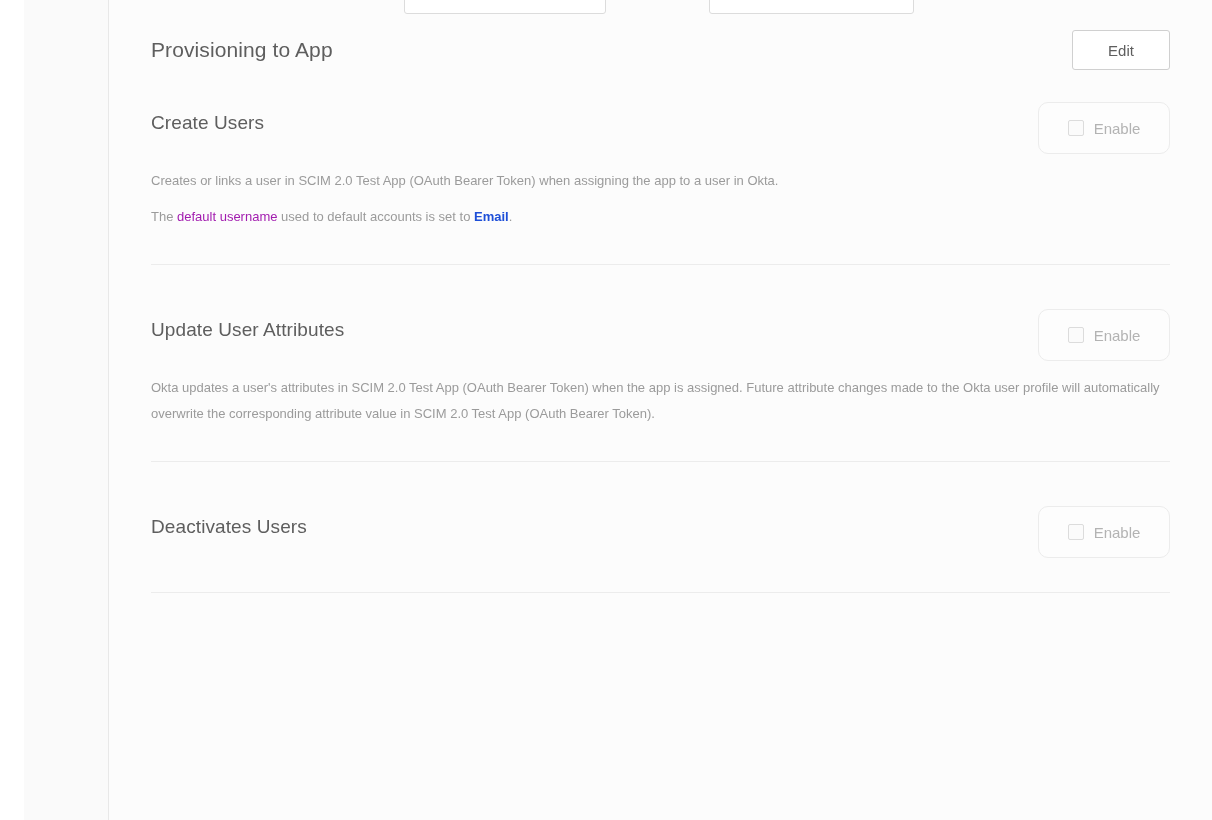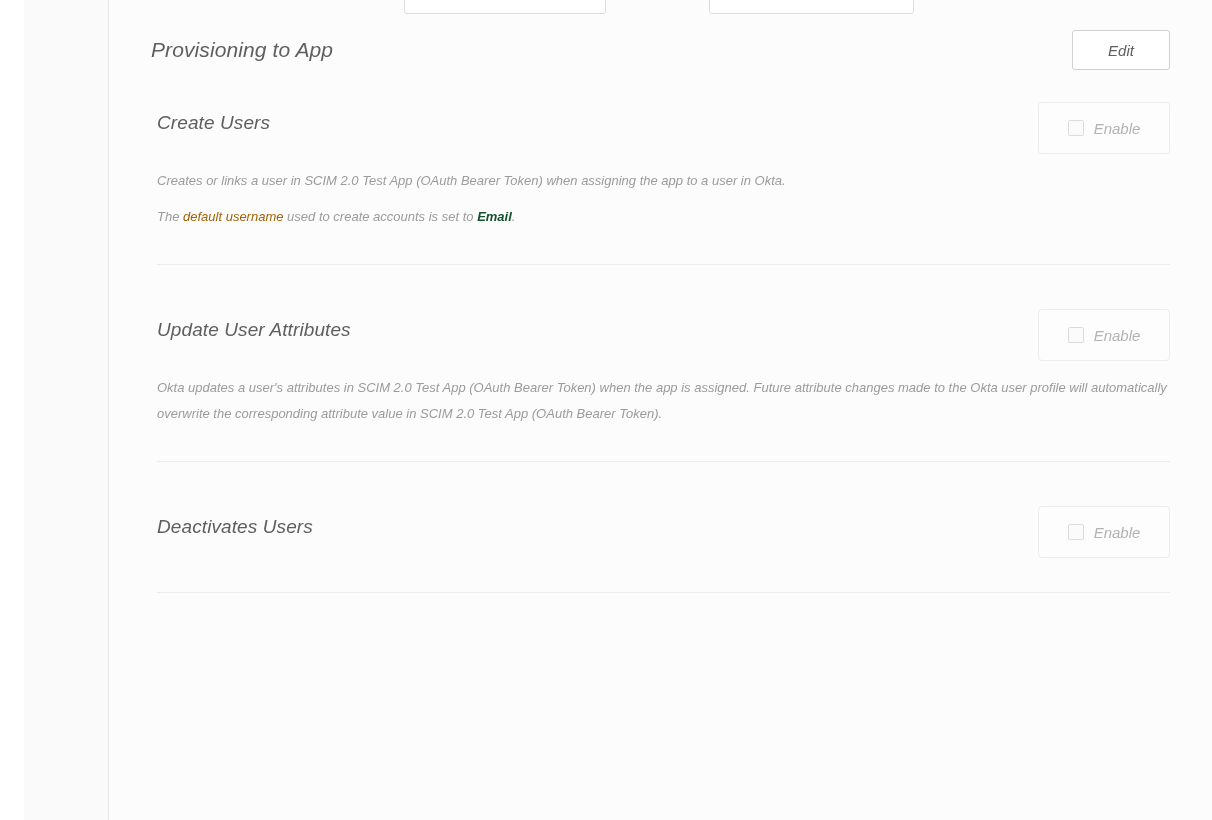--- a/index.html
+++ b/index.html
@@ -12,21 +12,20 @@
     background: #ffffff;
     font-family: "Liberation Sans", sans-serif;
     overflow: hidden;
   }
   .page {
     position: relative;
     width: 1212px;
     height: 820px;
     background: #ffffff;
     display: flex;
-    font-style: italic;
   }
   
   .left-gutter {
     width: 24px;
     height: 820px;
     background: #ffffff;
     flex: 0 0 24px;
   }
   .left-rail {
     width: 84px;
@@ -84,39 +83,38 @@
     color: #5e5e5e;
     font-size: 15px;
     font-family: "Liberation Sans", sans-serif;
     display: flex;
     align-items: center;
     justify-content: center;
     cursor: pointer;
   }
   .block {
     padding-top: 22px;
-    margin-left: 6px;
   }
   .block-head {
     display: flex;
     align-items: flex-start;
     justify-content: space-between;
   }
   .block-title {
     font-size: 19px;
     color: #5e5e5e;
     font-weight: 400;
     padding-top: 10px;
     letter-spacing: 0.1px;
   }
   .enable-box {
     width: 132px;
     height: 52px;
     border: 1px solid #ececec;
-    border-radius: 4px;
+    border-radius: 10px;
     background: #fdfdfd;
     display: flex;
     align-items: center;
     justify-content: center;
     gap: 10px;
     box-sizing: border-box;
   }
   .checkbox {
     width: 14px;
     height: 14px;
@@ -133,26 +131,26 @@
     font-size: 13px;
     line-height: 26px;
     color: #9b9b9b;
     max-width: 1010px;
     margin-top: 14px;
   }
   .desc.second {
     margin-top: 10px;
   }
   .link {
-    color: #a16207;
+    color: #a21caf;
     text-decoration: none;
     cursor: pointer;
   }
   .strong {
-    color: #14532d;
+    color: #1d4ed8;
     font-weight: bold;
   }
   .divider {
     border: 0;
     border-top: 1px solid #ececec;
     margin: 34px 0 0 0;
   }
   .spacer-lg { height: 22px; }
 </style>
 </head>
@@ -179,21 +177,21 @@
 
       <div class="block">
         <div class="block-head">
           <div class="block-title">Create Users</div>
           <div class="enable-box">
             <span class="checkbox"></span>
             <span class="enable-label">Enable</span>
           </div>
         </div>
         <div class="desc">Creates or links a user in SCIM 2.0 Test App (OAuth Bearer Token) when assigning the app to a user in Okta.</div>
-        <div class="desc second"><span>The </span><a class="link">default username</a><span> used to create accounts is set to </span><span class="strong">Email</span><span>.</span></div>
+        <div class="desc second"><span>The </span><a class="link">default username</a><span> used to default accounts is set to </span><span class="strong">Email</span><span>.</span></div>
         <hr class="divider">
       </div>
 
       <div class="spacer-lg"></div>
 
       <div class="block">
         <div class="block-head">
           <div class="block-title">Update User Attributes</div>
           <div class="enable-box">
             <span class="checkbox"></span>

